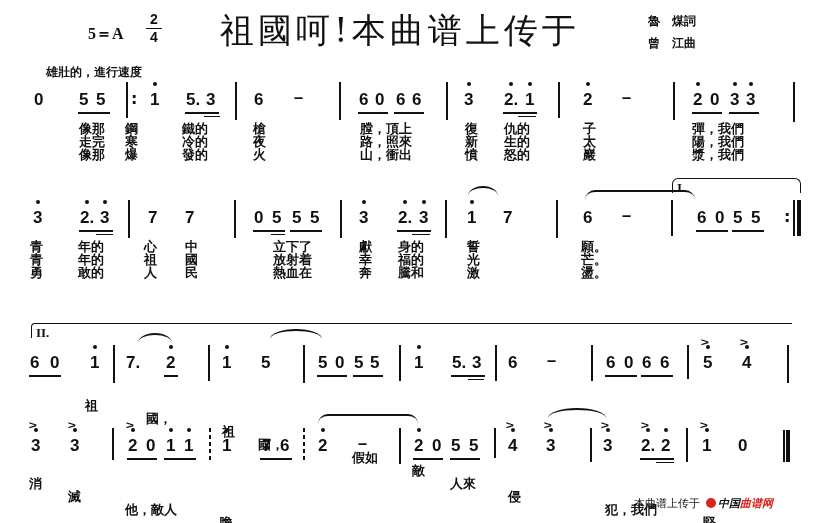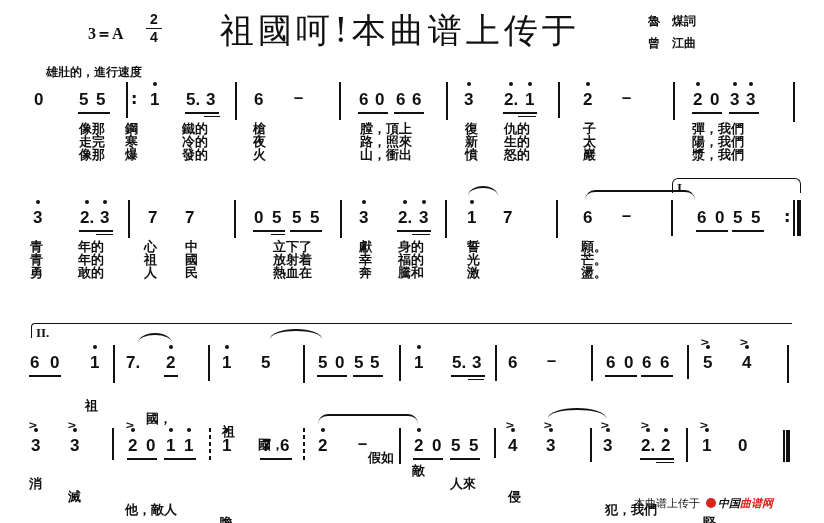--- a/index.html
+++ b/index.html
@@ -28,21 +28,21 @@
   .volta { position: absolute; border-top: 1.5px solid #111; border-left: 1.5px solid #111; height: 14px; font-family: "Liberation Serif", serif; font-weight: bold; font-size: 13px; }
   .volta.r { border-right: 1.5px solid #111; border-radius: 6px 6px 0 0; }
   .volta span { position: absolute; left: 4px; top: 1px; }
   .watermark { left: 634px; top: 496px; font-size: 11px; font-family: "DejaVu Sans", sans-serif; }
   .watermark .brand { font-weight: bold; font-style: italic; }
   .watermark .logo { display: inline-block; width: 10px; height: 10px; border-radius: 50%; background: #d9261c; vertical-align: -1px; margin: 0 2px 0 6px; }
 </style>
 </head>
 <body>
 
-<div class="abs key">3＝A</div>
+<div class="abs key">5＝A</div>
 <div class="abs ts">
   <div>2</div>
   <div style="border-top:1.5px solid #111;"></div>
   <div>4</div>
 </div>
 <div class="abs title">祖國呵!本曲谱上传于</div>
 <div class="abs credits">
   <div><span style="width:24px">魯</span><span>煤詞</span></div>
   <div><span style="width:24px">曾</span><span>江曲</span></div>
 </div>
@@ -191,21 +191,21 @@
   <div class="note" style="left:703px;top:8px;"><span class="acc">&gt;</span><span class="dot-above"></span>5</div>
   <div class="note" style="left:742px;top:8px;"><span class="acc">&gt;</span><span class="dot-above"></span>4</div>
   <div class="bar" style="left:787px;top:0;height:38px;"></div>
 </div>
 
 <div class="lyric" style="left:0;top:386px;width:824px;">
   <span style="position:absolute;left:85px">祖</span>
   <span style="position:absolute;left:146px">國，</span>
   <span style="position:absolute;left:222px">祖</span>
   <span style="position:absolute;left:258px">國，</span>
-  <span style="position:absolute;left:368px">假如</span>
+  <span style="position:absolute;left:352px">假如</span>
   <span style="position:absolute;left:412px">敵</span>
   <span style="position:absolute;left:450px">人來</span>
   <span style="position:absolute;left:508px">侵</span>
   <span style="position:absolute;left:605px">犯，我們</span>
   <span style="position:absolute;left:703px">堅</span>
   
 </div>
 
 <div class="row" style="top:428px;">
   <div class="note" style="left:31px;top:8px;"><span class="acc">&gt;</span><span class="dot-above"></span>3</div>

